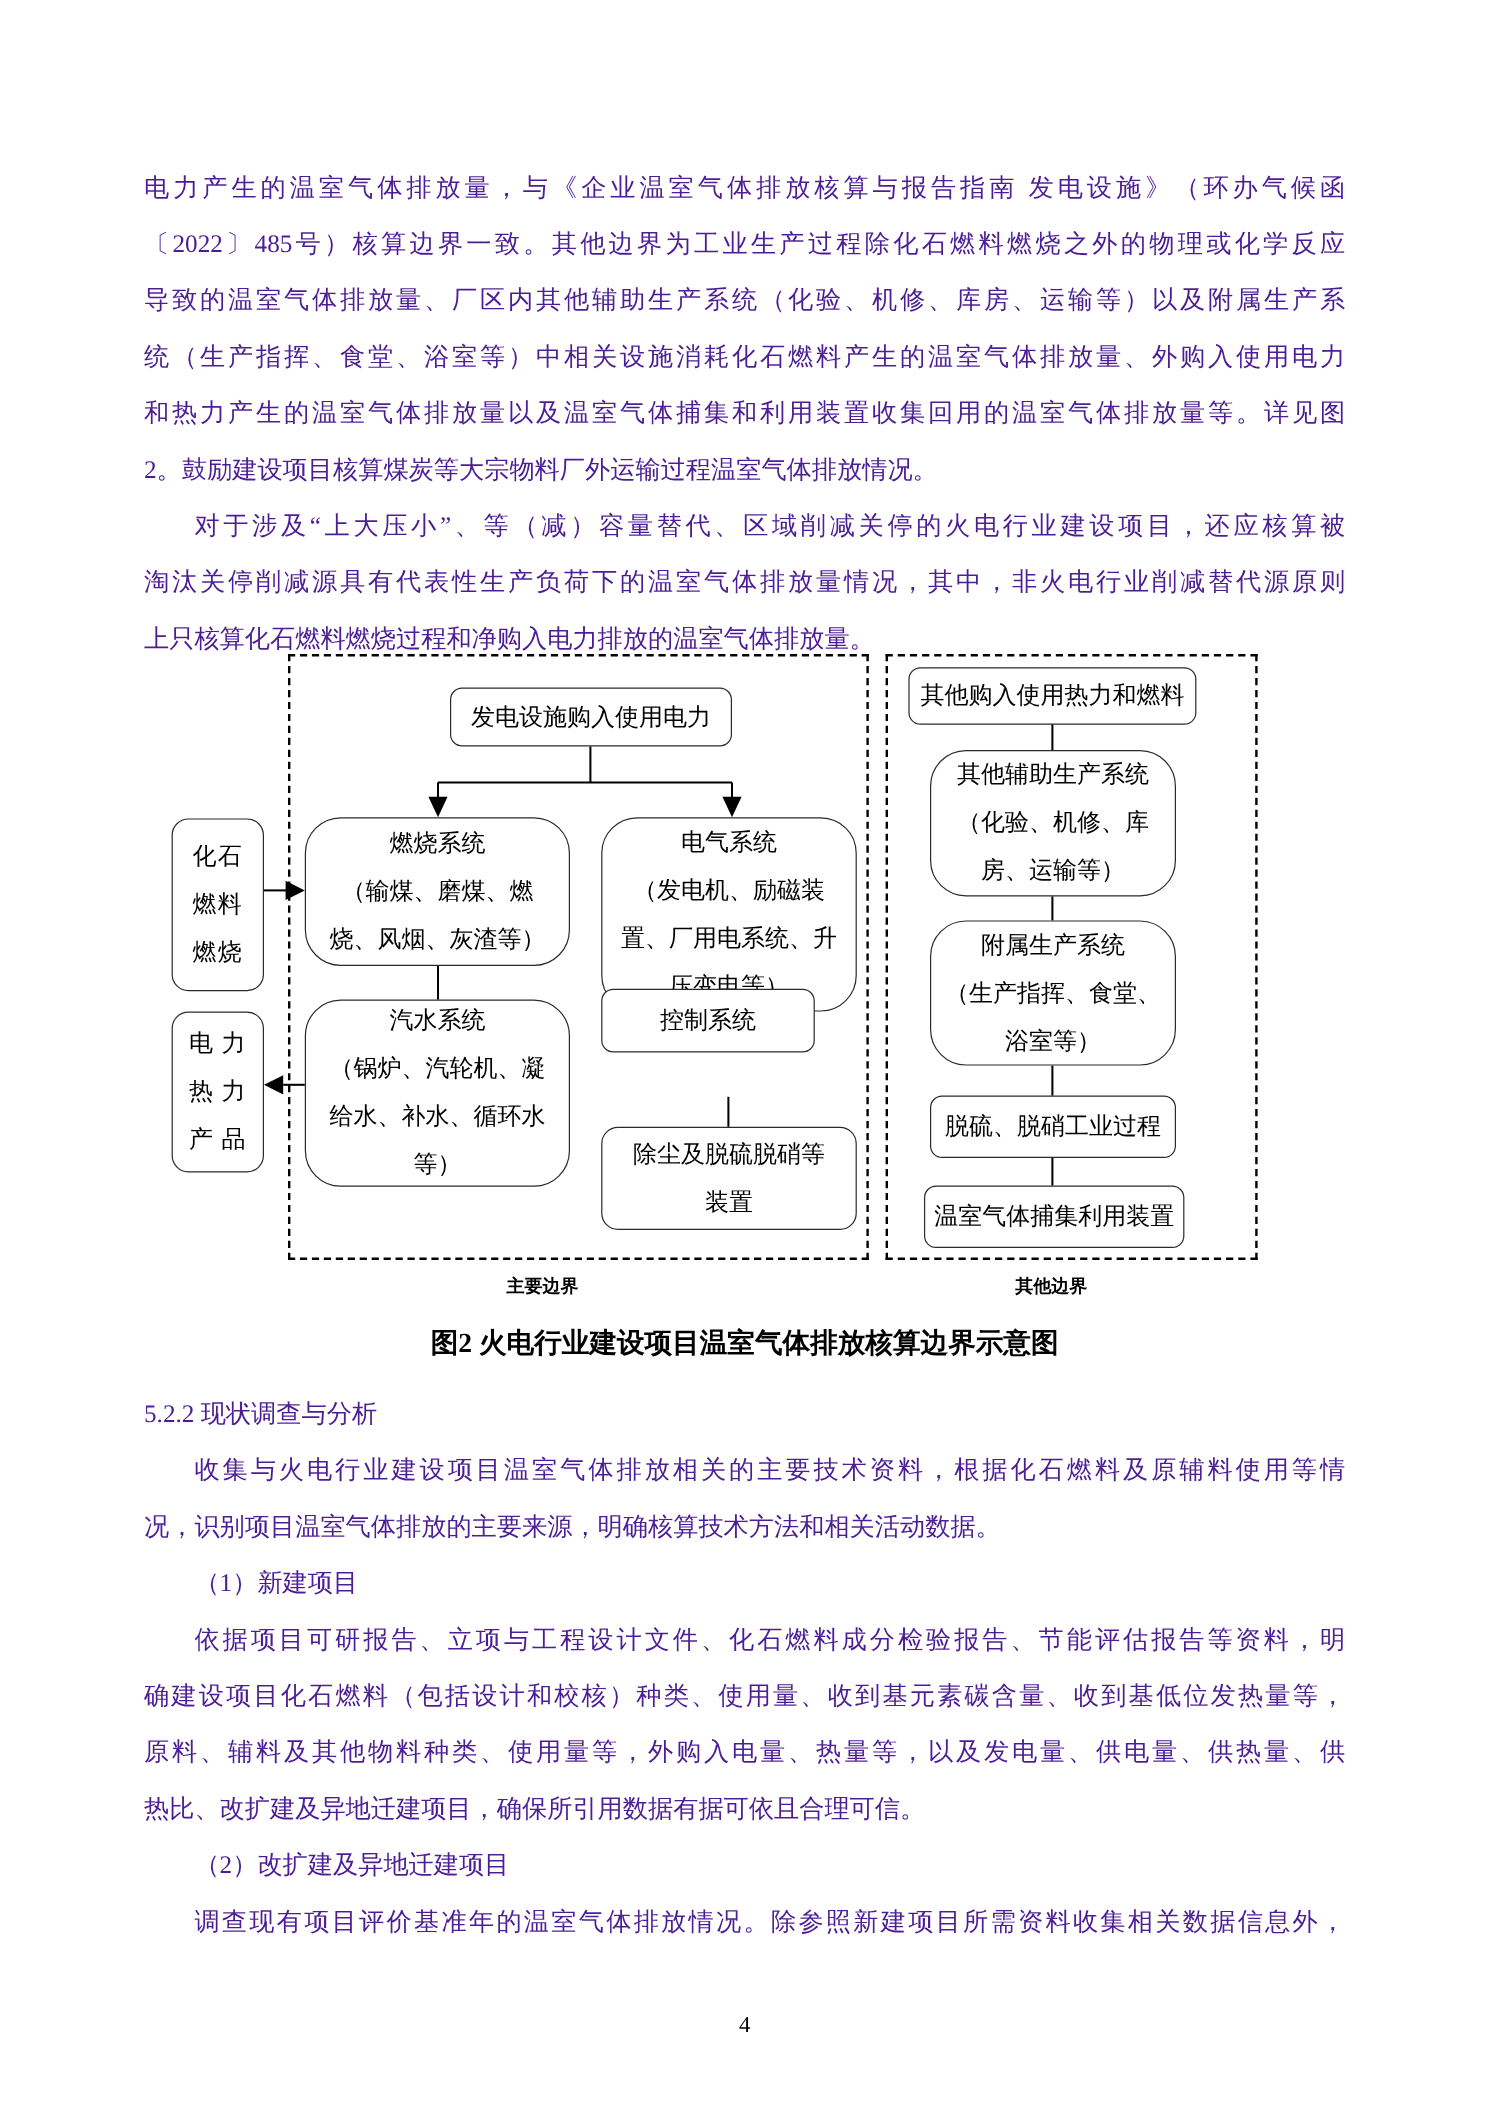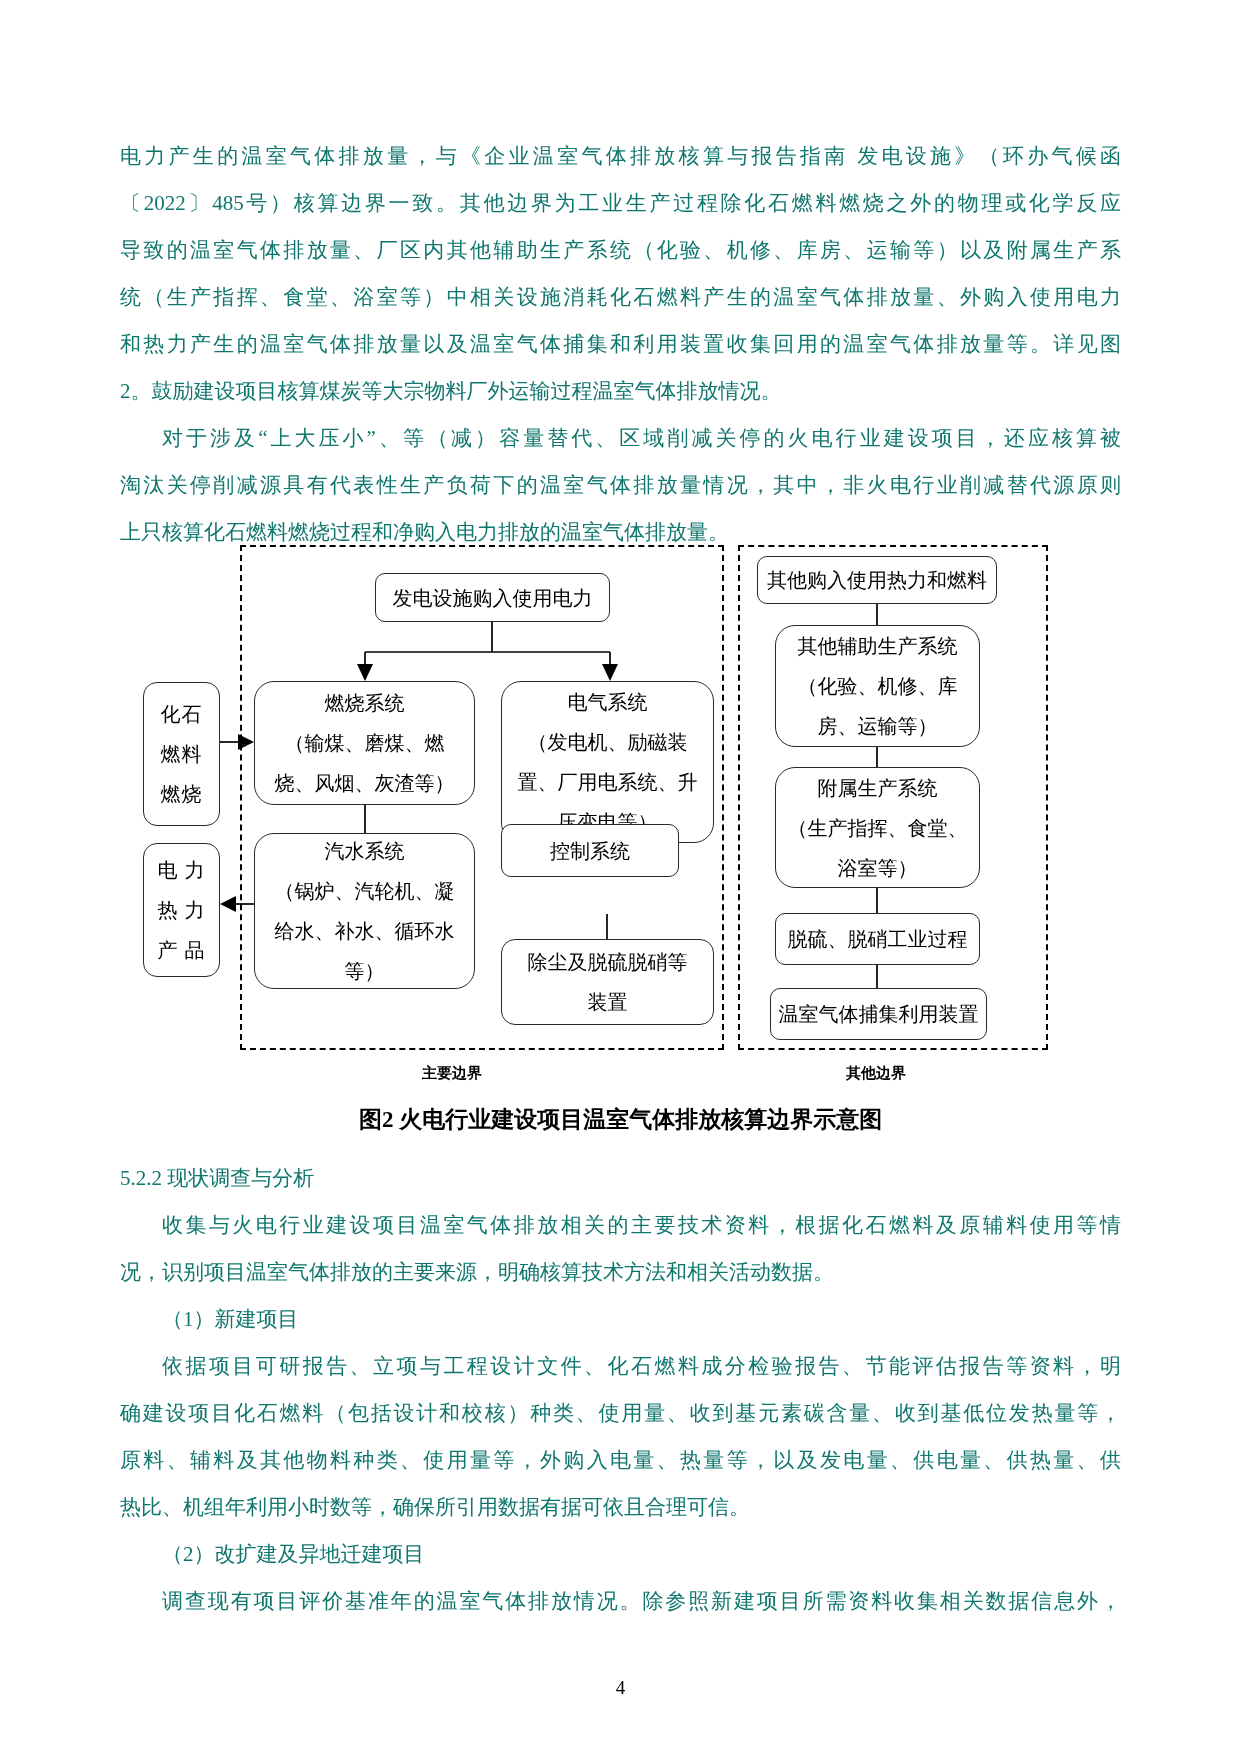--- a/index.html
+++ b/index.html
@@ -11,21 +11,21 @@
     font-family:"Liberation Serif", serif;
     color:#000;
     overflow:hidden;
   }
   
   .textblock{position:absolute;width:1001px;left:120px;}
   .line{
     height:47px;line-height:47px;
     font-size:21px;
     text-align:justify;text-align-last:left;
-    color:#0f766e;
+    color:#4c1d95;
   }
   .line.fill{text-align-last:justify;}
   .line.indent{text-indent:2em;}
   
   .dashedbox{
     position:absolute;
     border:2.5px dashed #000;
     background:transparent;
     box-sizing:border-box;
   }
@@ -33,21 +33,21 @@
     position:absolute;
     box-sizing:border-box;
     border:1.7px solid #2a2a2a;
     background:#fff;
     display:flex;align-items:center;justify-content:center;
     text-align:center;
     font-size:20px;line-height:40px;
     white-space:pre-line;
     z-index:3;
   }
-  .r28{border-radius:20px;}
+  .r28{border-radius:30px;}
   .r14{border-radius:14px;}
   .r10{border-radius:10px;}
   .sideTight{line-height:40px;letter-spacing:1px;}
   .connector-svg{position:absolute;left:0;top:0;z-index:2;pointer-events:none;}
   .flabel{
     position:absolute;
     width:200px;height:34px;line-height:34px;
     text-align:center;
     font-family:"Liberation Sans", sans-serif;
     font-weight:bold;font-size:15px;
@@ -146,20 +146,20 @@
   <div class="caption">图2 火电行业建设项目温室气体排放核算边界示意图</div>
 
   <div class="textblock" id="bottom-text" style="top:1155px;">
       <div class="line">5.2.2 现状调查与分析</div>
       <div class="line indent fill">收集与火电行业建设项目温室气体排放相关的主要技术资料，根据化石燃料及原辅料使用等情</div>
       <div class="line">况，识别项目温室气体排放的主要来源，明确核算技术方法和相关活动数据。</div>
       <div class="line indent">（1）新建项目</div>
       <div class="line indent fill">依据项目可研报告、立项与工程设计文件、化石燃料成分检验报告、节能评估报告等资料，明</div>
       <div class="line fill">确建设项目化石燃料（包括设计和校核）种类、使用量、收到基元素碳含量、收到基低位发热量等，</div>
       <div class="line fill">原料、辅料及其他物料种类、使用量等，外购入电量、热量等，以及发电量、供电量、供热量、供</div>
-      <div class="line">热比、机组年利用小时数等，确保所引用数据有据可依且合理可信。</div>
+      <div class="line">热比、改扩建及异地迁建项目，确保所引用数据有据可依且合理可信。</div>
       <div class="line indent">（2）改扩建及异地迁建项目</div>
       <div class="line indent fill">调查现有项目评价基准年的温室气体排放情况。除参照新建项目所需资料收集相关数据信息外，</div>
     </div>
 
   <div class="page-number">4</div>
 
 </div>
 
 </body></html>

